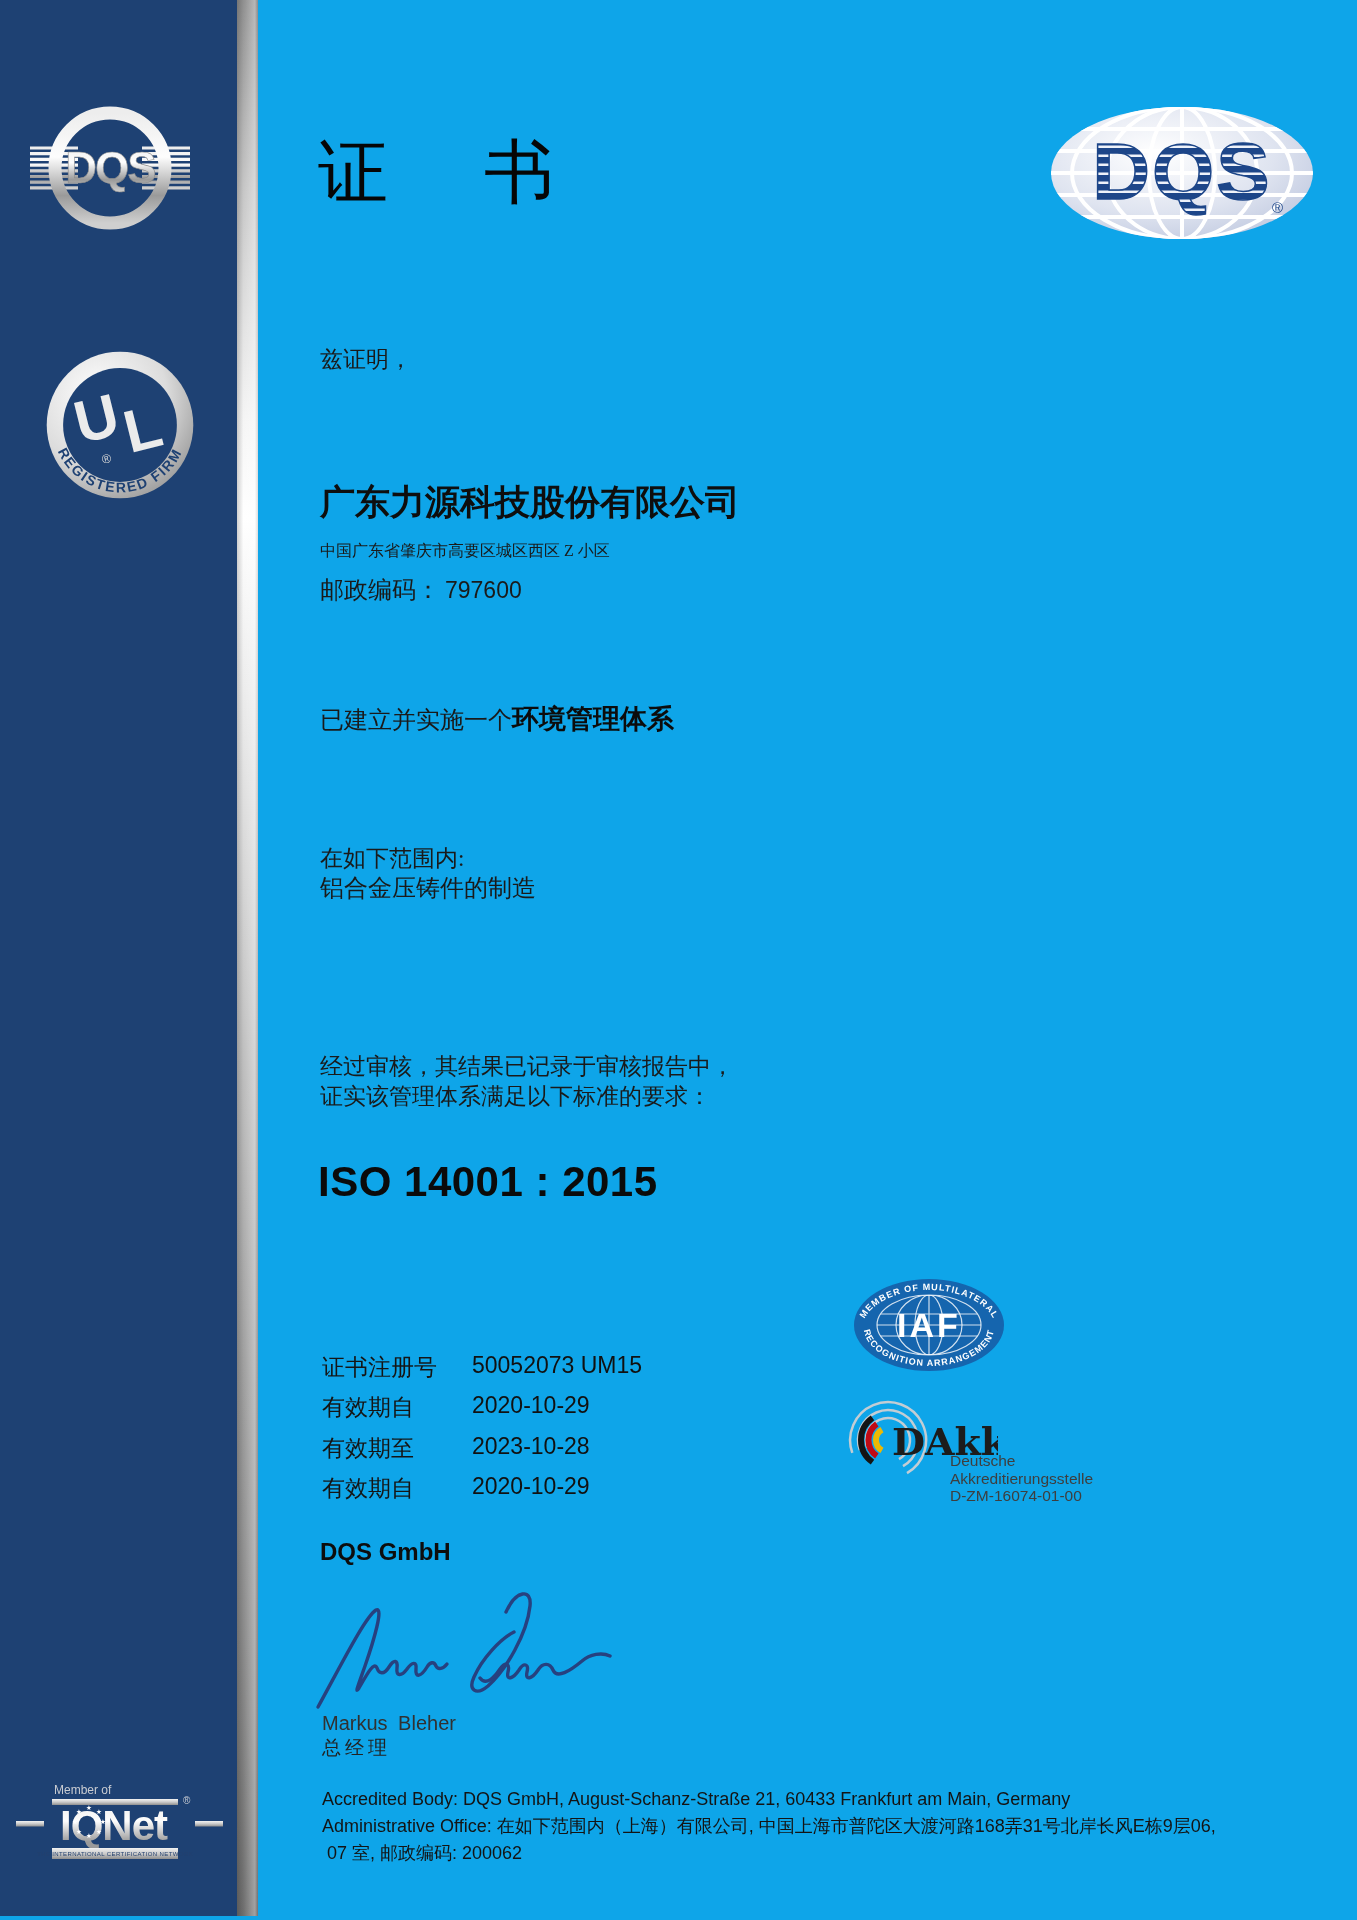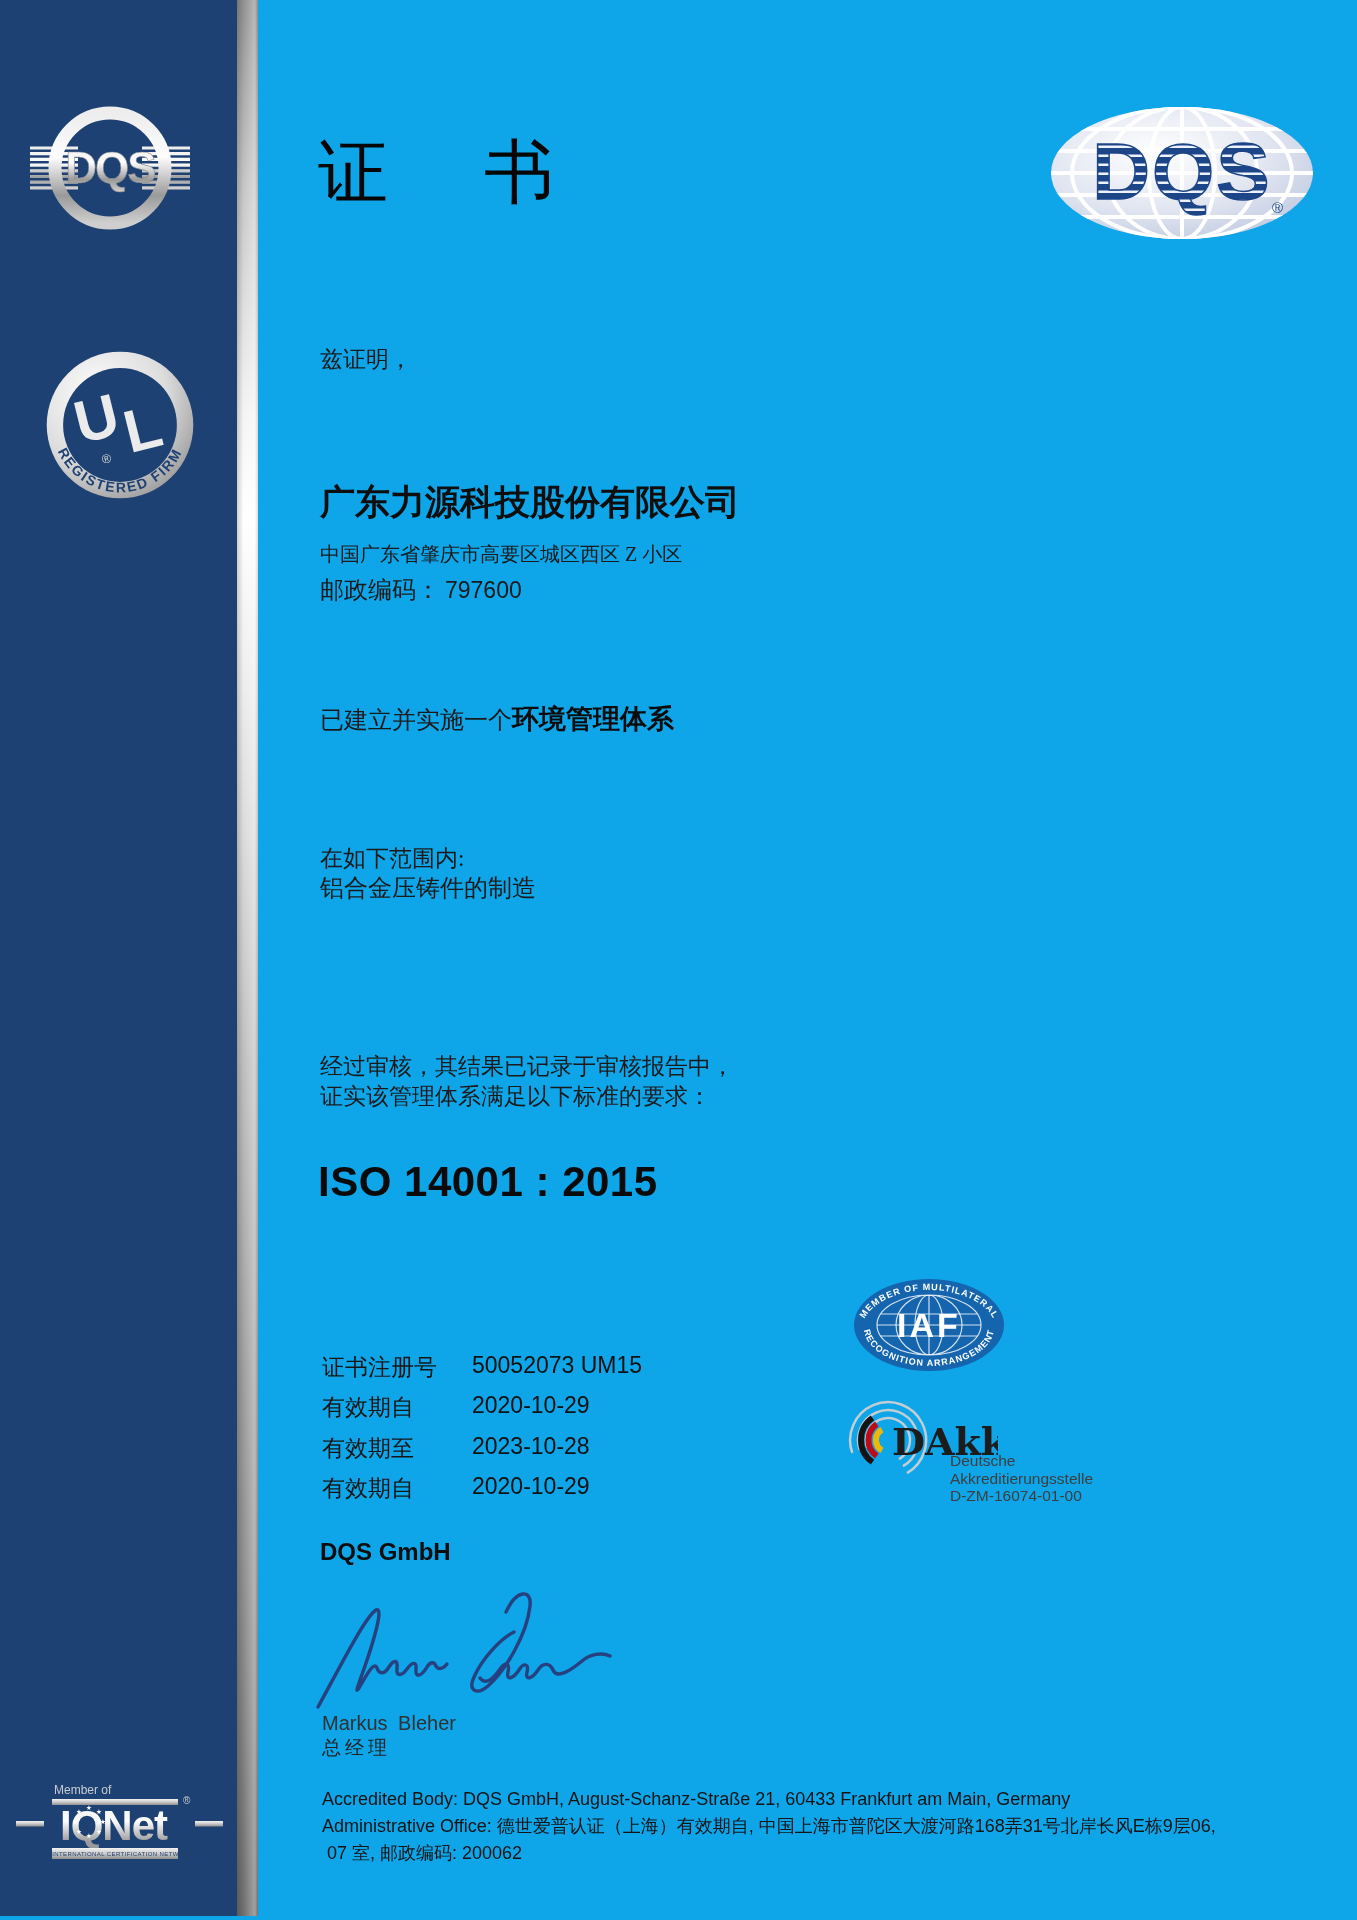--- a/index.html
+++ b/index.html
@@ -12,21 +12,21 @@
   .metal-strip{position:absolute;left:237px;top:0;width:21px;height:1916px;
     background:
       linear-gradient(90deg, rgba(0,0,0,.18) 0%, rgba(255,255,255,0) 30%, rgba(255,255,255,.35) 85%, rgba(120,120,120,.25) 100%),
       linear-gradient(180deg,#8f8f8f 0%,#c6c6c6 10%,#f5f5f5 22%,#ffffff 27%,#ececec 36%,#bfbfbf 55%,#9d9d9d 72%,#828282 90%,#6e6e6e 100%);}
 
   .doc-title{position:absolute;left:318px;top:126px;display:flex;gap:96px;
     font-family:"Liberation Serif","DejaVu Serif",serif;font-size:70px;color:#060606;}
 
   .intro-line{position:absolute;left:320px;top:344px;font-size:23px;}
   .company-name{position:absolute;left:320px;top:479px;font-size:35px;font-weight:bold;color:#0e0e0e;}
-  .company-address{position:absolute;left:320px;top:541px;font-size:20px;font-family:Liberation Serif, serif;}
+  .company-address{position:absolute;left:320px;top:541px;font-size:16px;font-family:Liberation Serif, serif;}
   .company-postal{position:absolute;left:320px;top:574px;font-size:24px;}
   .company-postal .val{font-family:"Liberation Sans","DejaVu Sans",sans-serif;font-size:23px;margin-left:5px;}
 
   .system-line{position:absolute;left:320px;top:701px;font-size:24px;text-align:right;}
   .system-line .ems{font-size:27px;font-weight:bold;color:#0c0c0c;}
 
   .scope-intro{position:absolute;left:320px;top:843px;font-size:23px;text-align:right;}
   .scope-text{position:absolute;left:320px;top:872px;font-size:24px;}
 
   .audit-1{position:absolute;left:320px;top:1051px;font-size:23px;}
@@ -255,17 +255,17 @@
       <path d="M196 30 C206 8 222 6 220 24 C217 52 196 88 178 104 C166 114 158 108 164 95 C172 77 190 57 204 50"></path>
       <path d="M170 96 C176 104 184 96 190 87 C196 79 200 82 198 90 C196 99 203 97 209 88 C214 80 219 82 217 90 C215 99 222 97 228 88 C233 80 240 81 243 88 C247 97 260 89 272 79 C280 72 292 70 300 74"></path>
     </g>
   </svg>
 
   <div class="signer-name">Markus Bleher</div>
   <div class="signer-title serif">总经理</div>
 
   <div class="footer">
     <div class="l1">Accredited Body: DQS GmbH, August-Schanz-Straße 21, 60433 Frankfurt am Main, Germany</div>
-    <div class="l2">Administrative Office: 德世爱普认证（上海）有效期自, 中国上海市普陀区大渡河路168弄31号北岸长风E栋9层06,</div>
+    <div class="l2">Administrative Office: 在如下范围内（上海）有限公司, 中国上海市普陀区大渡河路168弄31号北岸长风E栋9层06,</div>
     <div class="l3">07 室, 邮政编码: 200062</div>
   </div>
 
 </div>
 
 </body></html>

